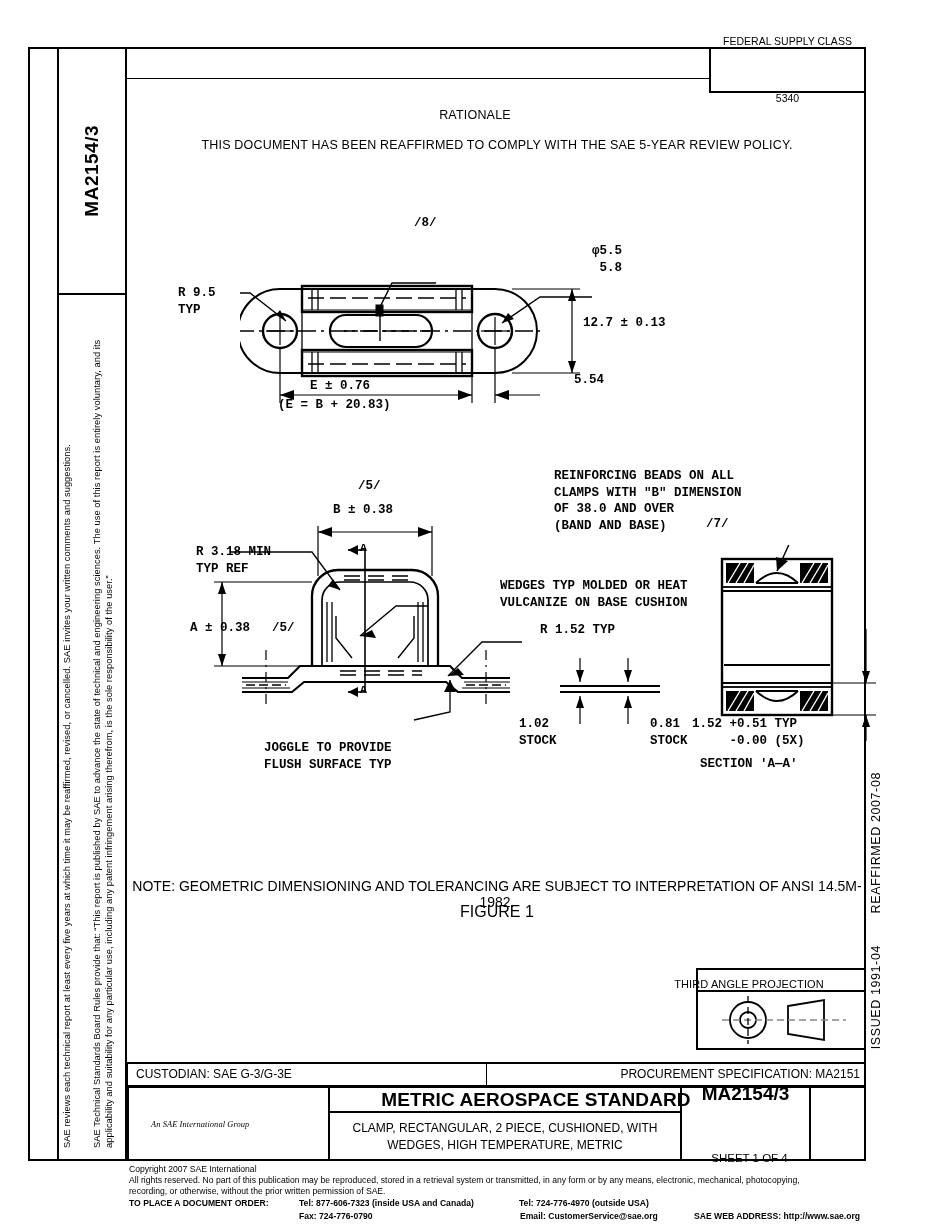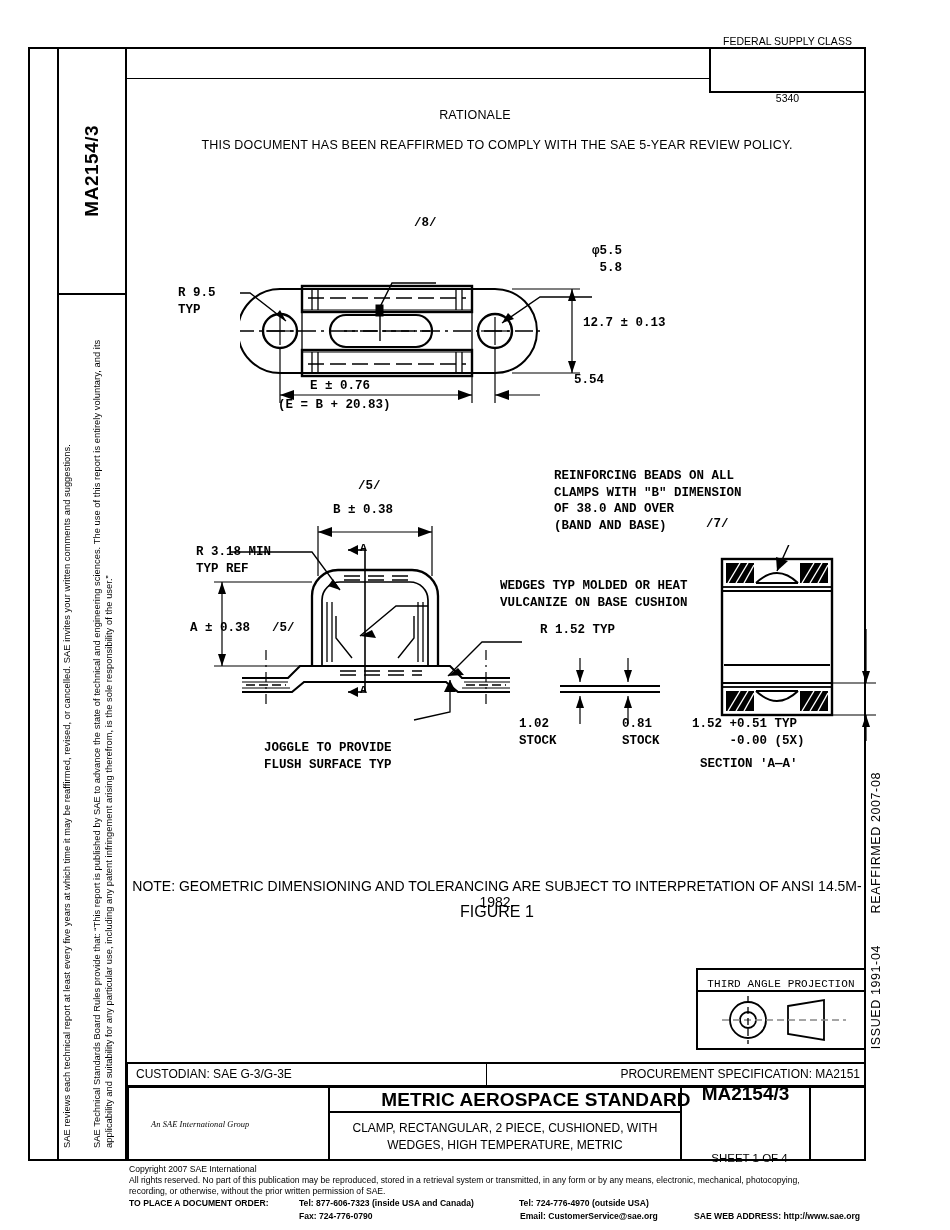--- a/index.html
+++ b/index.html
@@ -304,21 +304,21 @@
 TYP REF</div>
 <div class="lab" style="left:190px;top:620px;text-align:center;">A ± 0.38</div>
 <div class="lab" style="left:272px;top:620px;">/5/</div>
 <div class="lab" style="left:264px;top:740px;">JOGGLE TO PROVIDE
 FLUSH SURFACE TYP</div>
 <div class="lab" style="left:500px;top:578px;">WEDGES TYP MOLDED OR HEAT
 VULCANIZE ON BASE CUSHION</div>
 <div class="lab" style="left:540px;top:622px;">R 1.52 TYP</div>
 <div class="lab" style="left:519px;top:716px;">1.02
 STOCK</div>
-<div class="lab" style="left:622px;top:716px;">0.81
+<div class="lab" style="left:650px;top:716px;">0.81
 STOCK</div>
 
 <svg class="abs" width="140" height="80" viewBox="0 0 140 80" style="left:540px;top:648px;">
   <g fill="none" stroke="#000" stroke-width="1.8">
     <line x1="20" y1="38" x2="120" y2="38"></line>
     <line x1="20" y1="44" x2="120" y2="44"></line>
   </g>
   <g fill="none" stroke="#000" stroke-width="1.2">
     <line x1="40" y1="10" x2="40" y2="34"></line>
     <line x1="40" y1="48" x2="40" y2="68"></line>
@@ -410,21 +410,21 @@
 <div class="lab" style="left:706px;top:516px;">/7/</div>
 <div class="lab" style="left:692px;top:716px;">1.52 +0.51 TYP
      -0.00 (5X)</div>
 <div class="lab" style="left:700px;top:756px;">SECTION 'A—A'</div>
 
 <div class="abs t-note" style="left:127px;top:878px;width:740px;text-align:center;">NOTE:  GEOMETRIC DIMENSIONING AND TOLERANCING ARE SUBJECT TO INTERPRETATION OF ANSI 14.5M-1982.</div>
 <div class="abs t-fig" style="left:127px;top:903px;width:740px;text-align:center;">FIGURE 1</div>
 
 <div class="bx" style="left:696px;top:968px;width:170px;height:82px;"></div>
 <div class="abs" style="left:696px;top:990px;width:170px;height:2px;background:#000;"></div>
-<div class="abs ctr t-tap" style="left:696px;top:968px;width:170px;height:32px;font-family:Liberation Mono, monospace;">THIRD ANGLE PROJECTION</div>
+<div class="abs ctr t-tap" style="left:664px;top:968px;width:170px;height:32px;">THIRD ANGLE PROJECTION</div>
 <svg class="abs" width="170" height="58" viewBox="0 0 170 58" style="left:696px;top:992px;">
   <g fill="none" stroke="#000" stroke-width="1.8">
     <circle cx="52" cy="28" r="18"></circle>
     <circle cx="52" cy="28" r="8"></circle>
     <path d="M 92 14 L 128 8 L 128 48 L 92 42 Z"></path>
   </g>
   <g fill="none" stroke="#888" stroke-width="1.3" stroke-dasharray="7 4">
     <line x1="26" y1="28" x2="150" y2="28"></line>
   </g>
   <g fill="none" stroke="#000" stroke-width="1.3" stroke-dasharray="7 4">

